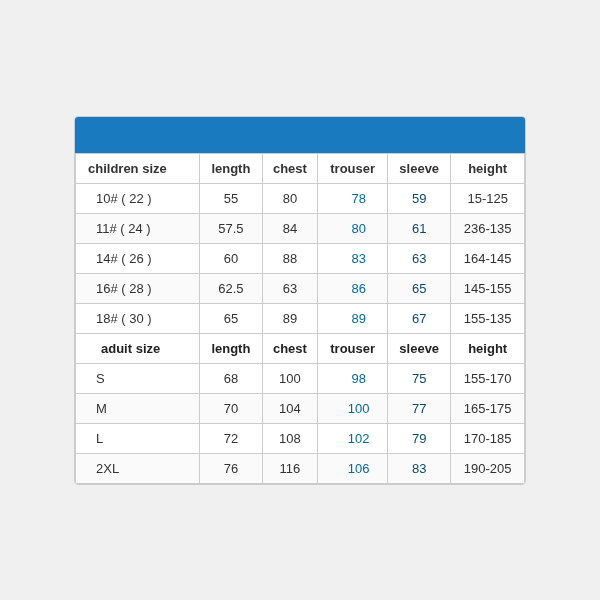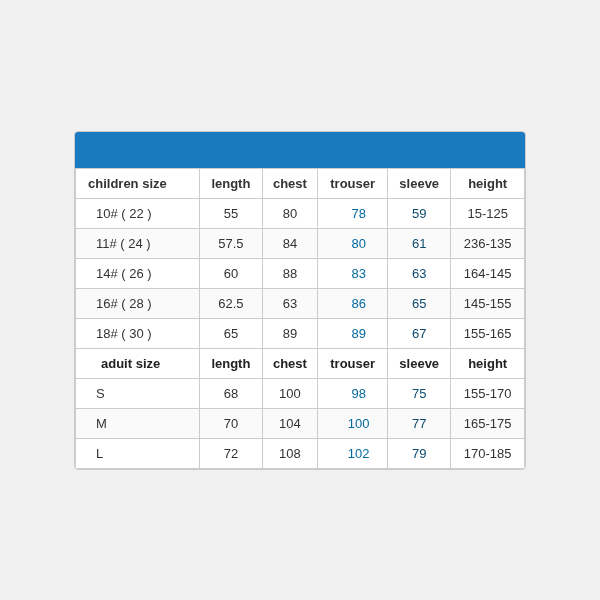--- a/index.html
+++ b/index.html
@@ -108,21 +108,21 @@
     <td class="col-trouser">86</td>
     <td class="col-sleeve">65</td>
     <td>145-155</td>
   </tr>
         <tr class="data-row">
     <td>18# ( 30 )</td>
     <td>65</td>
     <td>89</td>
     <td class="col-trouser">89</td>
     <td class="col-sleeve">67</td>
-    <td>155-165</td>
+    <td>155-135</td>
   </tr>
         <tr class="section-header">
           <td>aduit size</td>
           <td>length</td>
           <td>chest</td>
           <td>trouser</td>
           <td>sleeve</td>
           <td>height</td>
         </tr>
         <tr class="data-row">
@@ -142,15 +142,23 @@
     <td>165-175</td>
   </tr>
         <tr class="data-row">
     <td>L</td>
     <td>72</td>
     <td>108</td>
     <td class="col-trouser">102</td>
     <td class="col-sleeve">79</td>
     <td>170-185</td>
   </tr>
+        <tr class="data-row">
+    <td>2XL</td>
+    <td>76</td>
+    <td>116</td>
+    <td class="col-trouser">106</td>
+    <td class="col-sleeve">83</td>
+    <td>190-205</td>
+  </tr>
       </tbody>
   </table>
 </div>
 
 </body></html>

